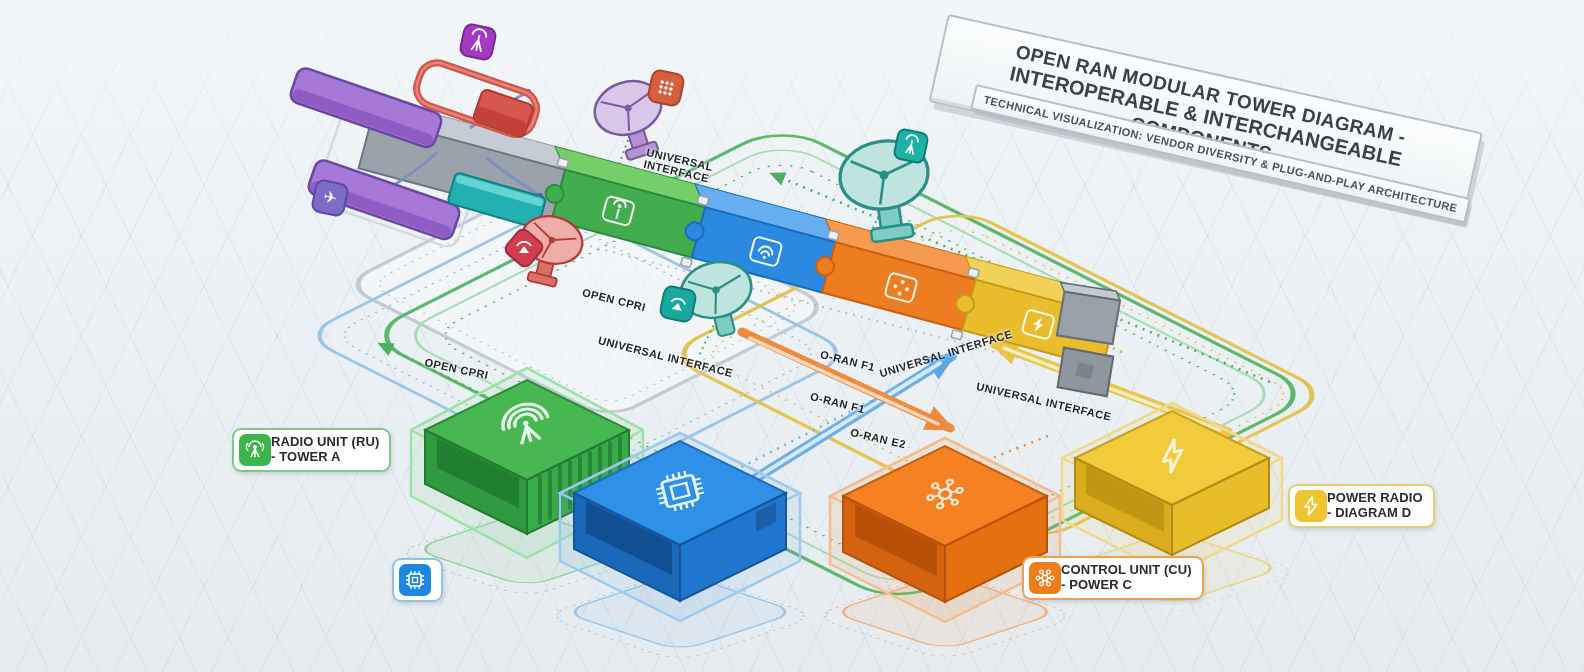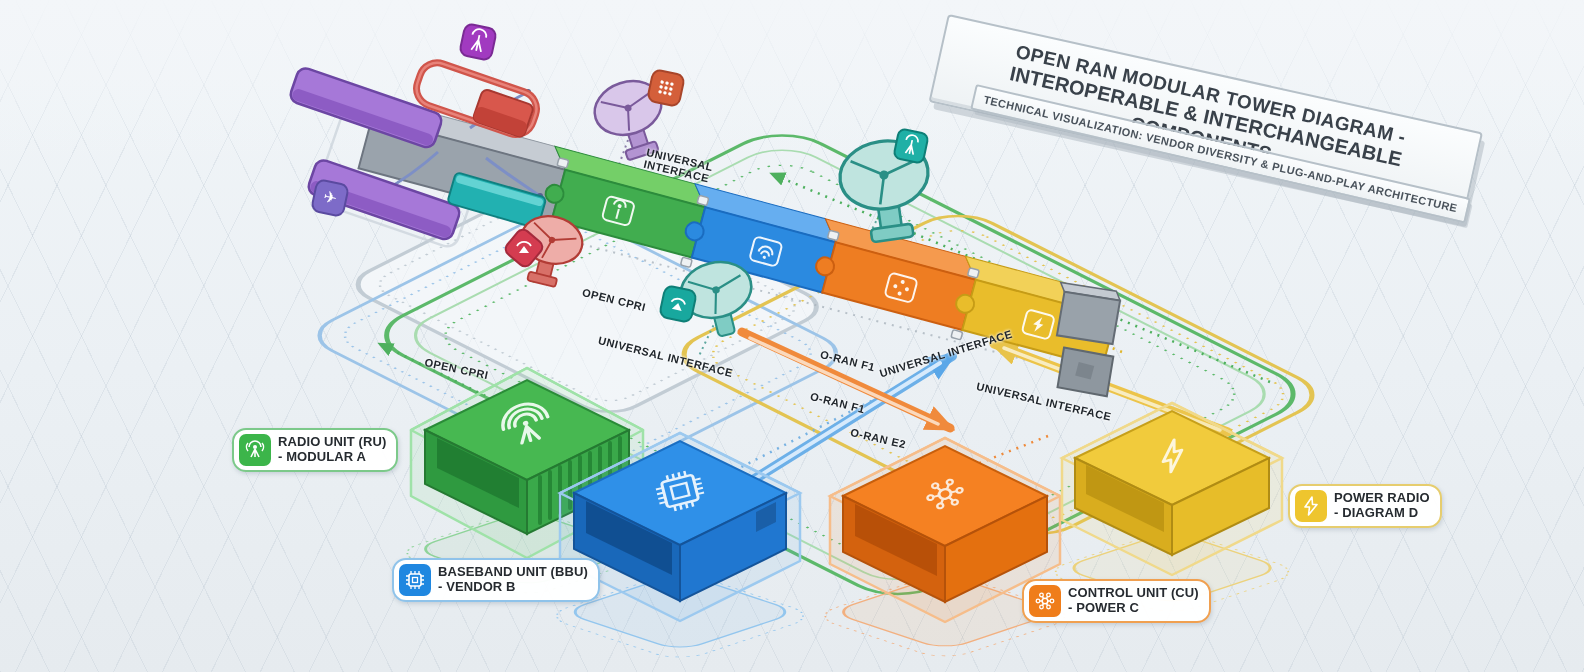--- a/index.html
+++ b/index.html
@@ -23,22 +23,22 @@
   .subbanner{position:absolute;left:976px;top:84px;transform:rotate(13deg);
     transform-origin:left top;background:linear-gradient(#fbfdfe,#eef2f4);
     border:2px solid #b6c0c8;border-radius:3px;padding:5px 9px;white-space:nowrap;
     font-size:11px;font-weight:bold;color:#49525b;letter-spacing:.4px;
     box-shadow:4px 5px 0 -1px rgba(165,175,185,.4);}
   
   .iface{position:absolute;font-size:11px;font-weight:bold;color:#20262c;
     letter-spacing:.5px;transform-origin:left top;white-space:pre-line;
     text-shadow:0 0 3px rgba(255,255,255,.9),0 0 3px rgba(255,255,255,.9);}
   
-  .pill{position:absolute;display:flex;align-items:center;gap:7px;
-    background:rgba(255,255,255,.96);border:2px solid;border-radius:14px;
+  .pill{position:absolute;display:flex;align-items:center;
+    background:rgba(255,255,255,.96);border:2px solid;border-radius:9px;
     padding:4px 10px 4px 5px;box-shadow:1px 2px 4px rgba(100,120,140,.25);}
   .tile{width:32px;height:32px;border-radius:7px;display:flex;align-items:center;
     justify-content:center;flex:0 0 auto;}
   .pill-text span{display:block;font-weight:bold;font-size:13px;line-height:1.13;
     color:#262b30;letter-spacing:.1px;}
 </style>
 </head>
 <body>
 
 <div class="stage">
@@ -379,39 +379,35 @@
     <span class="tile" style="background:#3cb54a">
       <svg width="22" height="22" viewBox="0 0 22 22">
         <circle cx="11" cy="8" r="2" fill="#fff"></circle>
         <path d="M11,10 L11,18 M7,18 L11,10 M15,18 L11,10" stroke="#fff" stroke-width="1.6" fill="none"></path>
         <path d="M5,8 a6,6 0 0,1 12,0" stroke="#fff" stroke-width="1.6" fill="none"></path>
         <path d="M4,4 c-2,2.3 -2,5.7 0,8 M18,4 c2,2.3 2,5.7 0,8" stroke="#fff" stroke-width="1.5" fill="none"></path>
       </svg>
     </span>
     <span class="pill-text">
       <span>RADIO UNIT (RU)</span>
-      <span>- MODULAR A</span>
+      <span>- TOWER A</span>
     </span>
   </div>
 
   <div class="pill" style="left:392px;top:558px;border-color:#8fc3ea">
     <span class="tile" style="background:#1f87e0">
       <svg width="22" height="22" viewBox="0 0 22 22">
         <rect x="5" y="5" width="12" height="12" rx="2" stroke="#fff" stroke-width="1.6" fill="none"></rect>
         <rect x="8.5" y="8.5" width="5" height="5" stroke="#fff" stroke-width="1.3" fill="none"></rect>
         <path d="M7,5 V2 M11,5 V2 M15,5 V2 M7,17 V20 M11,17 V20 M15,17 V20 M5,7 H2 M5,11 H2 M5,15 H2 M17,7 H20 M17,11 H20 M17,15 H20" stroke="#fff" stroke-width="1.3" fill="none"></path>
       </svg>
     </span>
-    <span class="pill-text">
-      <span>BASEBAND UNIT (BBU)</span>
-      <span>- VENDOR B</span>
-    </span>
   </div>
 
-  <div class="pill" style="left:1022px;top:579px;border-color:#f0a050">
+  <div class="pill" style="left:1022px;top:556px;border-color:#f0a050">
     <span class="tile" style="background:#ef7d1a">
       <svg width="22" height="22" viewBox="0 0 22 22">
         <circle cx="11" cy="11" r="2.8" stroke="#fff" stroke-width="1.5" fill="none"></circle>
         <path d="M13.8,11 L16,11 M12.4,13.4 L13.5,15.4 M9.6,13.4 L8.5,15.4 M8.2,11 L6,11 M9.6,8.6 L8.5,6.6 M12.4,8.6 L13.5,6.6" stroke="#fff" stroke-width="1.4" fill="none"></path>
         <circle cx="18" cy="11" r="1.8" stroke="#fff" stroke-width="1.3" fill="none"></circle>
           <circle cx="14.5" cy="17" r="1.8" stroke="#fff" stroke-width="1.3" fill="none"></circle>
         <circle cx="7.5" cy="17" r="1.8" stroke="#fff" stroke-width="1.3" fill="none"></circle>
           <circle cx="4" cy="11" r="1.8" stroke="#fff" stroke-width="1.3" fill="none"></circle>
         <circle cx="7.5" cy="5" r="1.8" stroke="#fff" stroke-width="1.3" fill="none"></circle>
           <circle cx="14.5" cy="5" r="1.8" stroke="#fff" stroke-width="1.3" fill="none"></circle>

